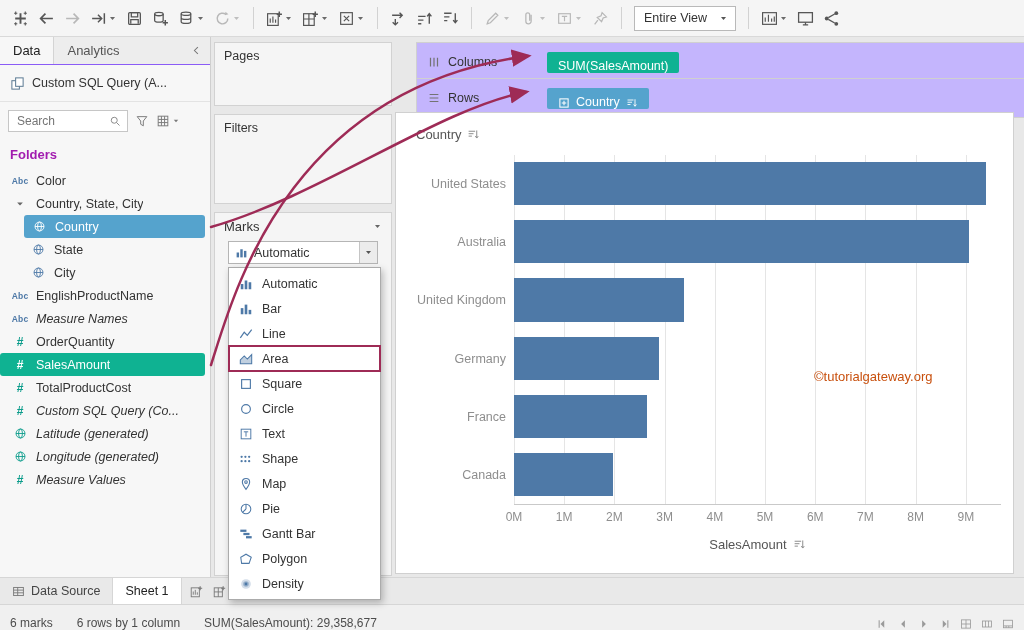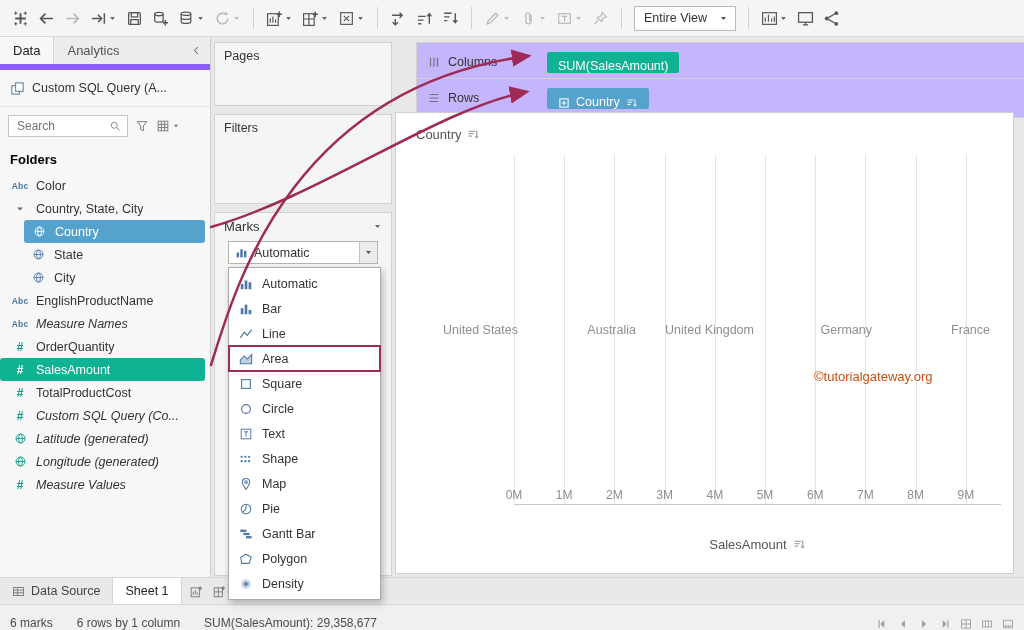--- a/index.html
+++ b/index.html
@@ -16,38 +16,38 @@
   .tb-btn.disabled{opacity:.38}
   .tb-caret svg{width:9px;height:9px;color:#6a6a6a;margin-left:1px}
   .tb-sep{width:1px;height:22px;background:#d2d2d2;margin:0 7px}
   .fit-select{display:flex;align-items:center;gap:12px;height:23px;border:1px solid #b9b9b9;background:#fff;
               padding:0 7px 0 9px;font-size:12.5px;color:#333;margin:0 4px}
   .fit-select .icon svg{width:9px;height:9px;color:#555}
 
   
   .sidebar{position:absolute;top:37px;left:0;width:211px;bottom:52px;background:#f7f7f7;
            border-right:1px solid #cfcfcf;box-sizing:border-box}
-  .side-tabs{display:flex;align-items:stretch;height:27px;background:#ededed;border-bottom:6px solid #8b5cf6}
+  .side-tabs{display:flex;align-items:stretch;height:27px;background:#ededed;border-bottom:1px solid #8b5cf6}
   .side-tab{display:flex;align-items:center;padding:0 13px;font-size:13px;color:#555}
   .side-tab.active{background:#f7f7f7;border-right:1px solid #d4d4d4;color:#222}
   .collapse-btn{margin-left:auto;display:flex;align-items:center;padding:0 8px;color:#777}
   .collapse-btn svg{width:11px;height:11px}
   .ds-row{display:flex;align-items:center;gap:7px;height:36px;padding:0 10px;font-size:12.5px;
           border-bottom:1px solid #e3e3e3;color:#333}
   .ds-row .icon svg{width:15px;height:15px;color:#5f7d95}
   .search-row{display:flex;align-items:center;gap:7px;padding:8px 8px 5px}
   .search-box{width:120px;height:22px;border:1px solid #c6c6c6;background:#fff;display:flex;align-items:center;
               justify-content:space-between;padding:0 6px;box-sizing:border-box}
   .search-box input{border:none;outline:none;width:84px;font-size:12px;color:#555;font-family:inherit;background:transparent}
   .search-box .icon svg{width:12px;height:12px;color:#8a8a8a}
   .search-row>.icon svg{width:14px;height:14px;color:#7a7a7a}
   .view-toggle{display:flex;align-items:center;gap:2px;color:#7a7a7a}
   .view-toggle svg{width:14px;height:14px}
   .view-toggle .vcaret svg{width:8px;height:8px}
-  .folders-header{font-weight:bold;font-size:13px;color:#000000;padding:10px 10px 7px}
+  .folders-header{font-weight:bold;font-size:13px;color:#a21caf;padding:10px 10px 7px}
   .field-row{height:23px;display:flex;align-items:center;gap:6px;padding-left:10px;margin-right:5px;
              font-size:12.5px;color:#333;box-sizing:border-box}
   .field-row.indent{padding-left:28px}
   .field-row.italic .flabel{font-style:italic}
   .flabel{white-space:nowrap;overflow:hidden}
   .ficon{width:20px;display:flex;justify-content:center;flex:none}
   .abc-icon{font-size:8.5px;color:var(--dimension-blue);font-weight:bold;letter-spacing:.2px}
   .hash-icon{font-size:12px;font-weight:bold;color:var(--measure-green)}
   .ficon.globe svg{width:13px;height:13px}
   .ficon.globe.dimension{color:var(--dimension-blue)}
@@ -93,27 +93,27 @@
   .pill.green{background:var(--pill-green)}
   .pill.blue{background:var(--pill-blue)}
   .pill .icon svg{width:12px;height:12px;color:#fff}
 
   
   .chart{position:absolute;left:395px;top:112px;width:619px;height:462px;background:#fff;border:1px solid #d0d0d0;box-sizing:border-box}
   .chart-title{position:absolute;left:20px;top:14px;display:flex;gap:5px;align-items:center;color:#555;font-size:13px}
   .sorticon svg{width:13px;height:13px;color:#8a8a8a}
   .chart-grid{position:absolute;left:118px;top:42px;width:487px;height:349px;border-bottom:1px solid #c9c9c9}
   .gridline{position:absolute;top:0;bottom:0;width:1px;background:#e5e5e5}
-  .chart-rows{position:absolute;left:12px;top:42px;width:605px;height:349px;display:flex;}
+  .chart-rows{position:absolute;left:0;top:42px;width:605px;height:349px;display:flex;flex-direction:column}
   .bar-row{flex:1;display:flex}
   .cat-label{width:110px;padding-right:8px;text-align:right;color:#8e8e8e;font-size:12.5px;
              display:flex;align-items:center;justify-content:flex-end;box-sizing:content-box;flex:none}
   .bar-track{flex:1;position:relative}
   .bar{position:absolute;left:0;top:7px;bottom:8px}
-  .chart-x-ticks{position:absolute;left:118px;top:375px;width:487px;height:16px}
+  .chart-x-ticks{position:absolute;left:118px;top:397px;width:487px;height:16px}
   .tick{position:absolute;transform:translateX(-50%);color:#8e8e8e;font-size:12px;white-space:nowrap}
   .chart-x-label{position:absolute;left:118px;top:424px;width:487px;display:flex;justify-content:center;
                  gap:6px;color:#555;font-size:13px;align-items:center}
   .watermark{position:absolute;left:418px;top:256px;color:var(--watermark-orange);font-size:13px;font-weight:normal}
 
   
   .bottom-tabs{position:absolute;left:0;right:0;bottom:26px;height:26px;background:#e9e9e9;
                border-top:1px solid #d6d6d6;display:flex;align-items:stretch}
   .btab{display:flex;align-items:center;gap:6px;padding:0 12px;font-size:12.5px;color:#444;border-right:1px solid #d6d6d6}
   .btab .icon svg{width:13px;height:13px;color:#777}

